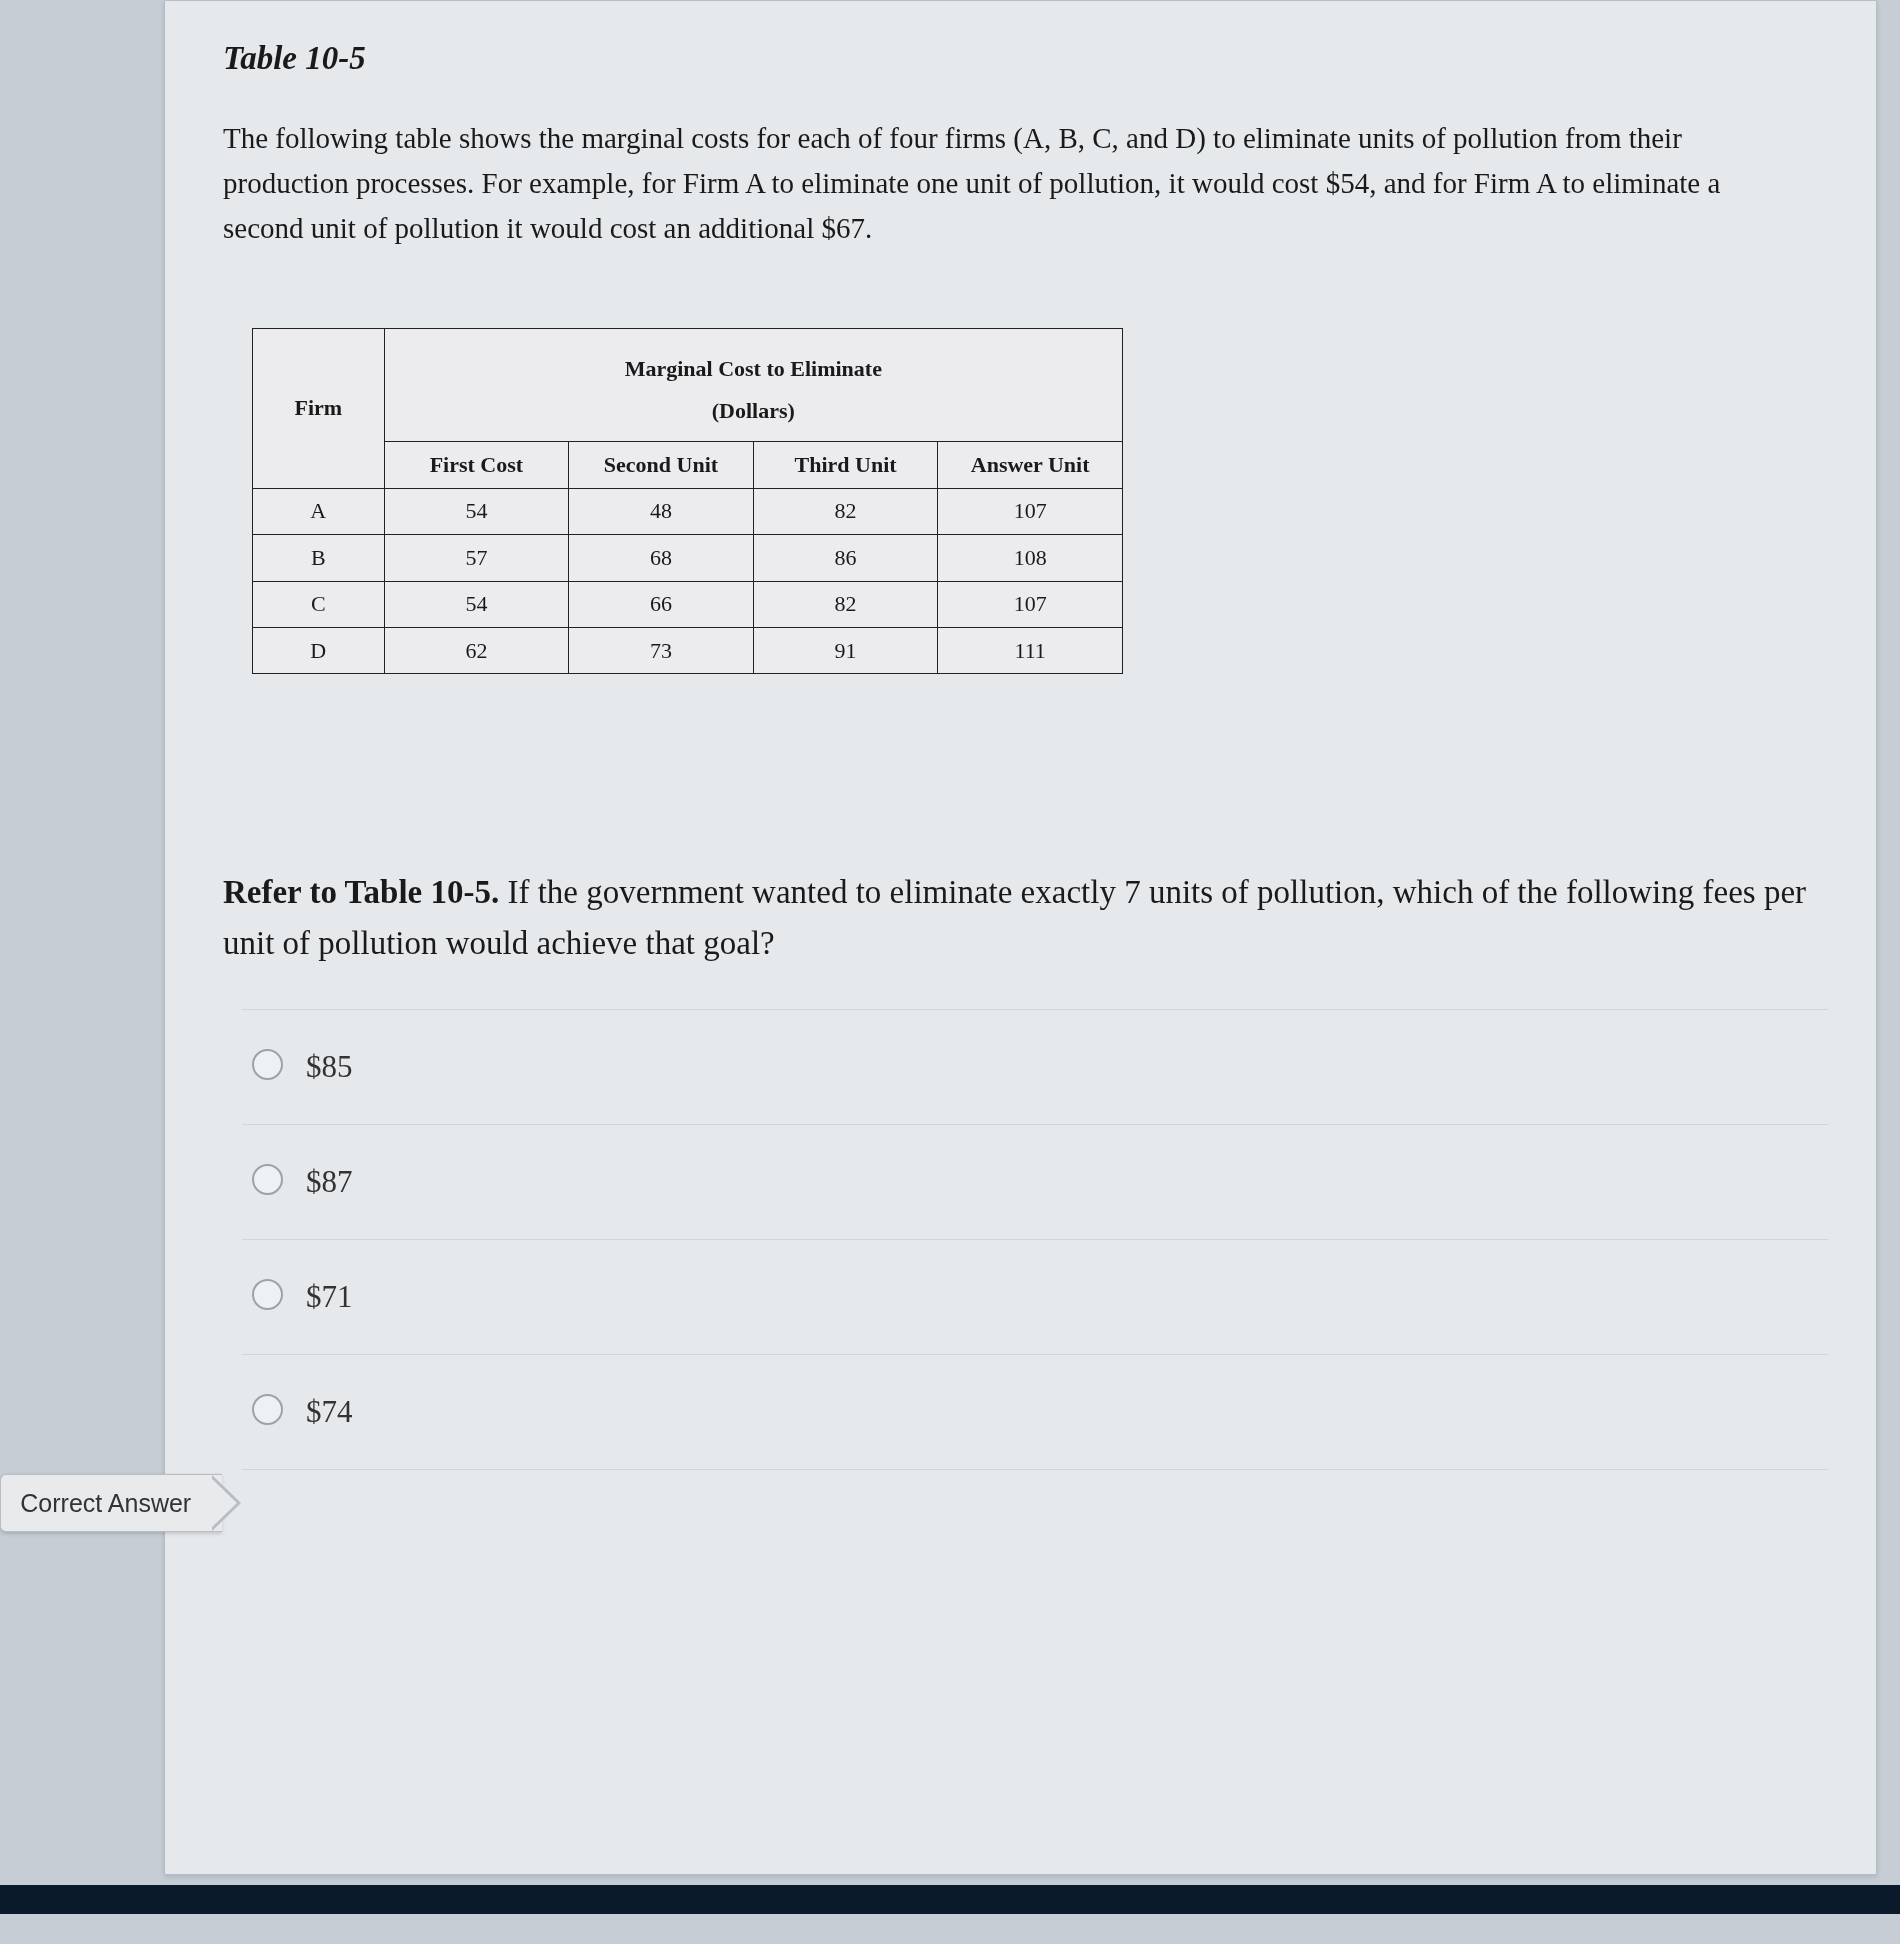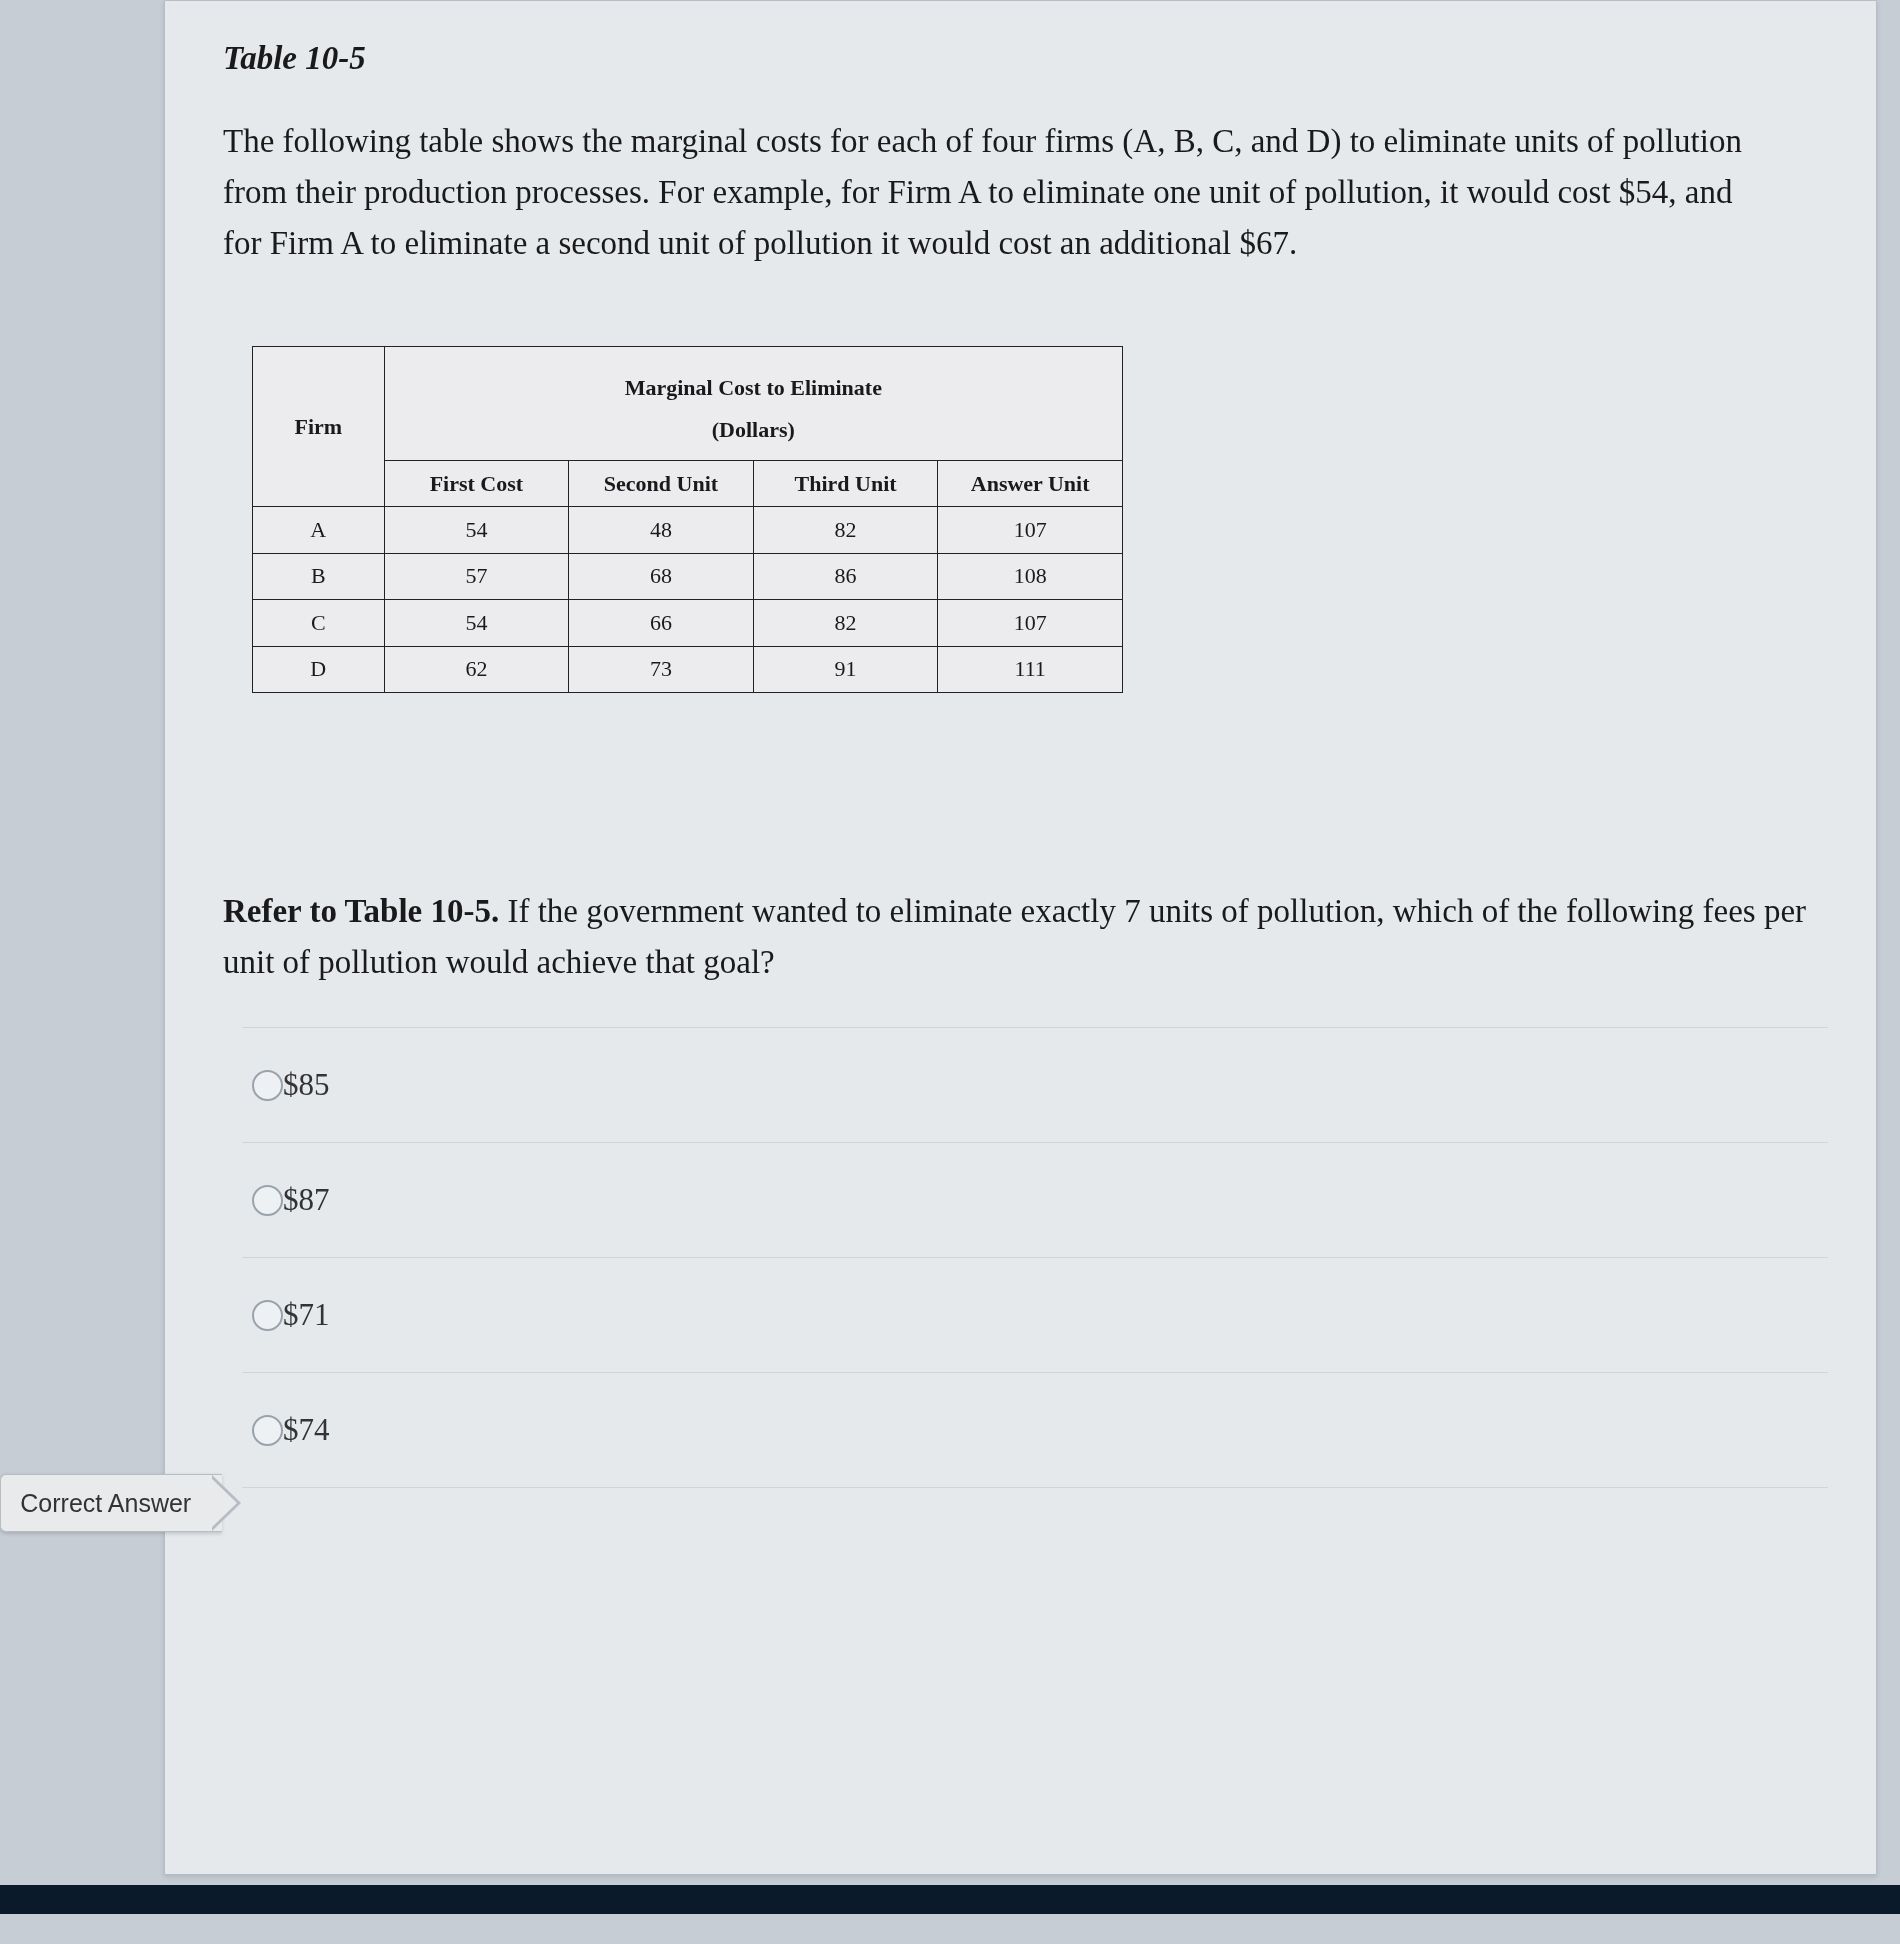--- a/index.html
+++ b/index.html
@@ -30,21 +30,21 @@
     box-sizing: border-box;
     box-shadow: 0 1.9px 5.8px rgba(0,0,0,0.12);
   }
   .table-title {
     font-style: italic;
     font-weight: bold;
     font-size: 33px;
     margin-bottom: 39px;
   }
   .intro {
-    font-size: 33px;
+    font-size: 29px;
     line-height: 1.55;
     margin-bottom: 77px;
     max-width: 1545px;
   }
   table.data {
     border-collapse: collapse;
     margin-left: 29px;
     margin-bottom: 193px;
   }
   table.data th, table.data td {
@@ -84,21 +84,21 @@
   }
   .question b {
     font-weight: bold;
   }
   .options {
     margin-left: 19.3px;
   }
   .option-row {
     position: relative;
     display: flex;
-    align-items: center;
+    gap: 23px;
     padding: 39px 9.7px;
     border-top: 1.9px solid #cfd5da;
     font-size: 31px;
     color: #333;
   }
   .option-row:last-child {
     border-bottom: 1.9px solid #cfd5da;
   }
   .radio {
     width: 27px;

